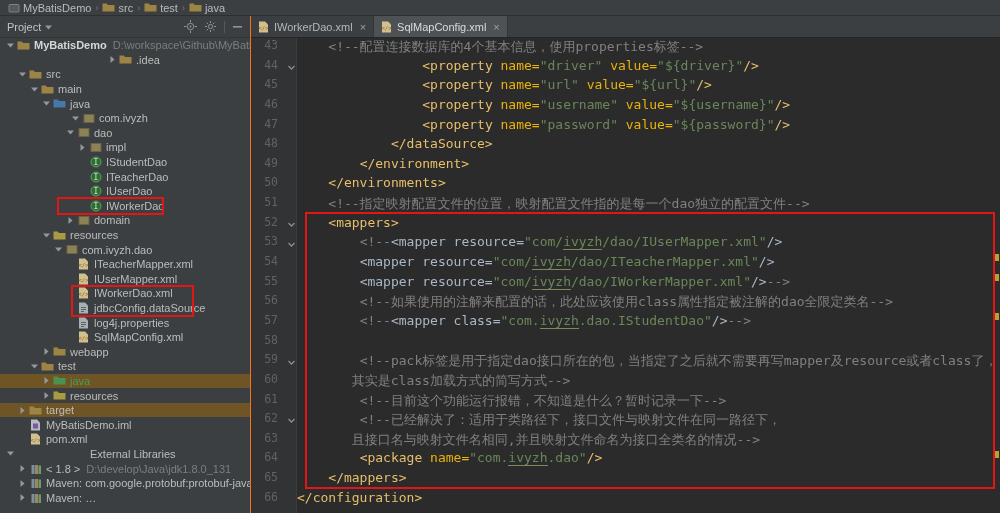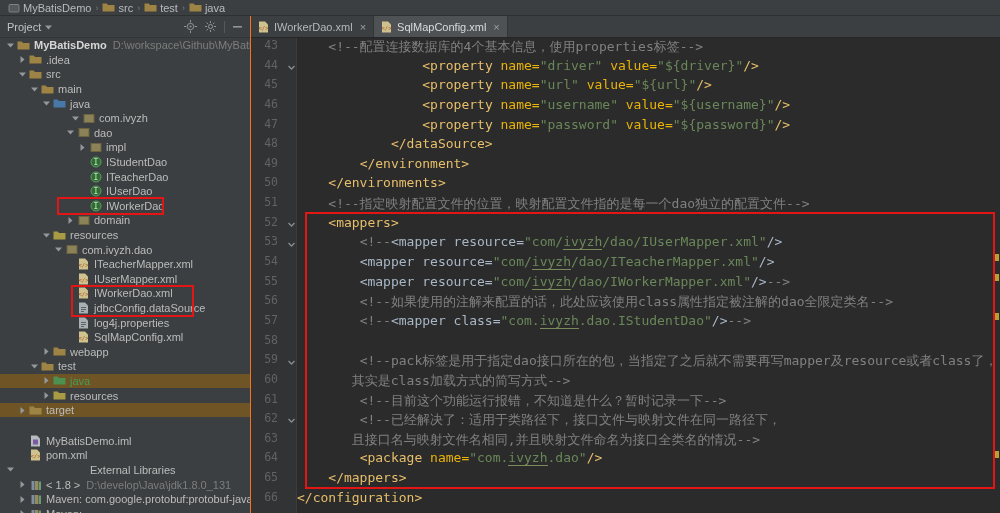--- a/index.html
+++ b/index.html
@@ -139,21 +139,21 @@
             </svg>
           </span>
           <span class="icon ticon">
             <svg width="13" height="11" viewBox="0 0 13 11">
               <path d="M.5 1.5h4.3l1.1 1.6h6.6v6.4H.5z" fill="#9d8445"></path>
             </svg>
           </span>
           <span class="label bold">MyBatisDemo</span>
           <span class="suffix">D:\workspace\Github\MyBatisDemo</span>
         </div>
-        <div class="row" style="padding-left: 16px;">
+        <div class="row" style="padding-left: 16px; justify-content: center;">
           <span class="chev">
             <svg width="9" height="9">
               <path d="M2.5 1l4 3.5-4 3.5z" fill="#93989c"></path>
             </svg>
           </span>
           <span class="icon ticon">
             <svg width="13" height="11" viewBox="0 0 13 11">
               <path d="M.5 1.5h4.3l1.1 1.6h6.6v6.4H.5z" fill="#9d8445"></path>
             </svg>
           </span>
@@ -434,21 +434,21 @@
               <path d="M2.5 1l4 3.5-4 3.5z" fill="#93989c"></path>
             </svg>
           </span>
           <span class="icon ticon">
             <svg width="13" height="11" viewBox="0 0 13 11">
               <path d="M.5 1.5h4.3l1.1 1.6h6.6v6.4H.5z" fill="#9d8445"></path>
             </svg>
           </span>
           <span class="label">target</span>
         </div>
-        <div class="row" style="padding-left: 16px; margin-top: 16px;">
+        <div class="row" style="padding-left: 16px;">
           <span class="chev"></span>
           <span class="icon ticon">
             <svg width="11" height="12" viewBox="0 0 11 12">
               <path d="M1 .5h6l3 3V11.5H1z" fill="#b5bcc0"></path>
               <rect x="3" y="4.5" width="5" height="5" fill="#7d5aa0"></rect>
             </svg>
           </span>
           <span class="label">MyBatisDemo.iml</span>
         </div>
         <div class="row" style="padding-left: 16px;">

